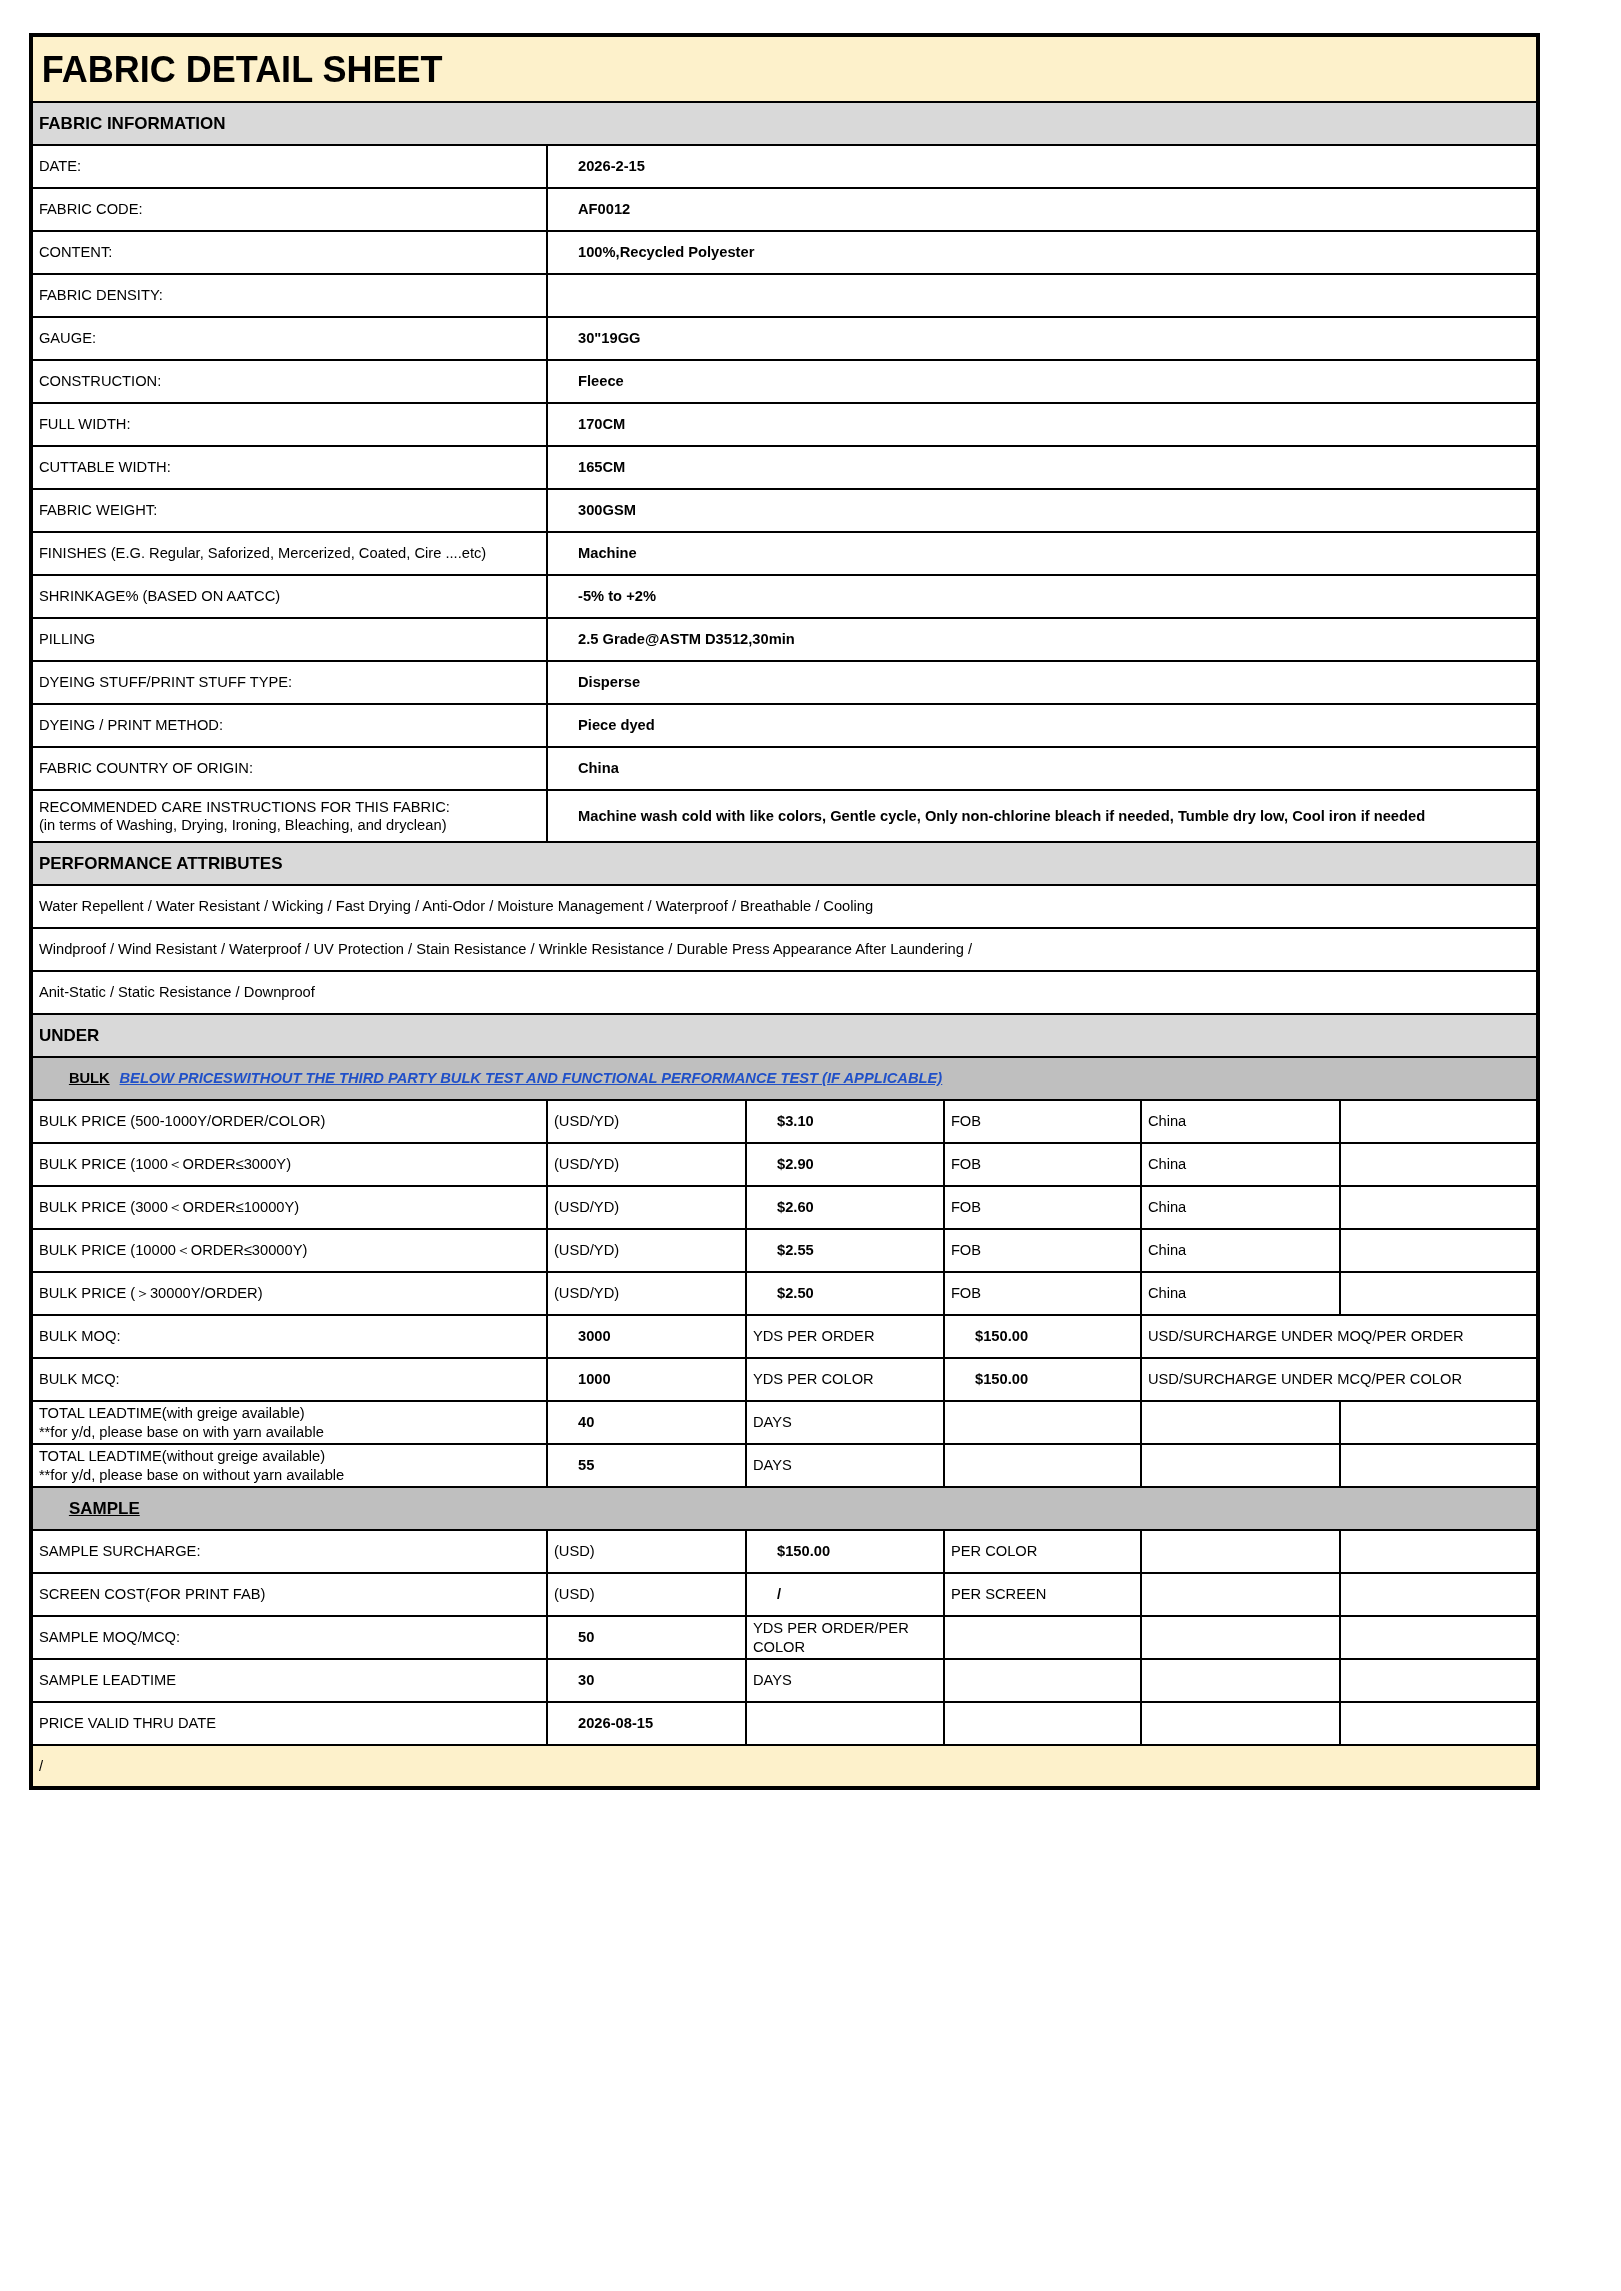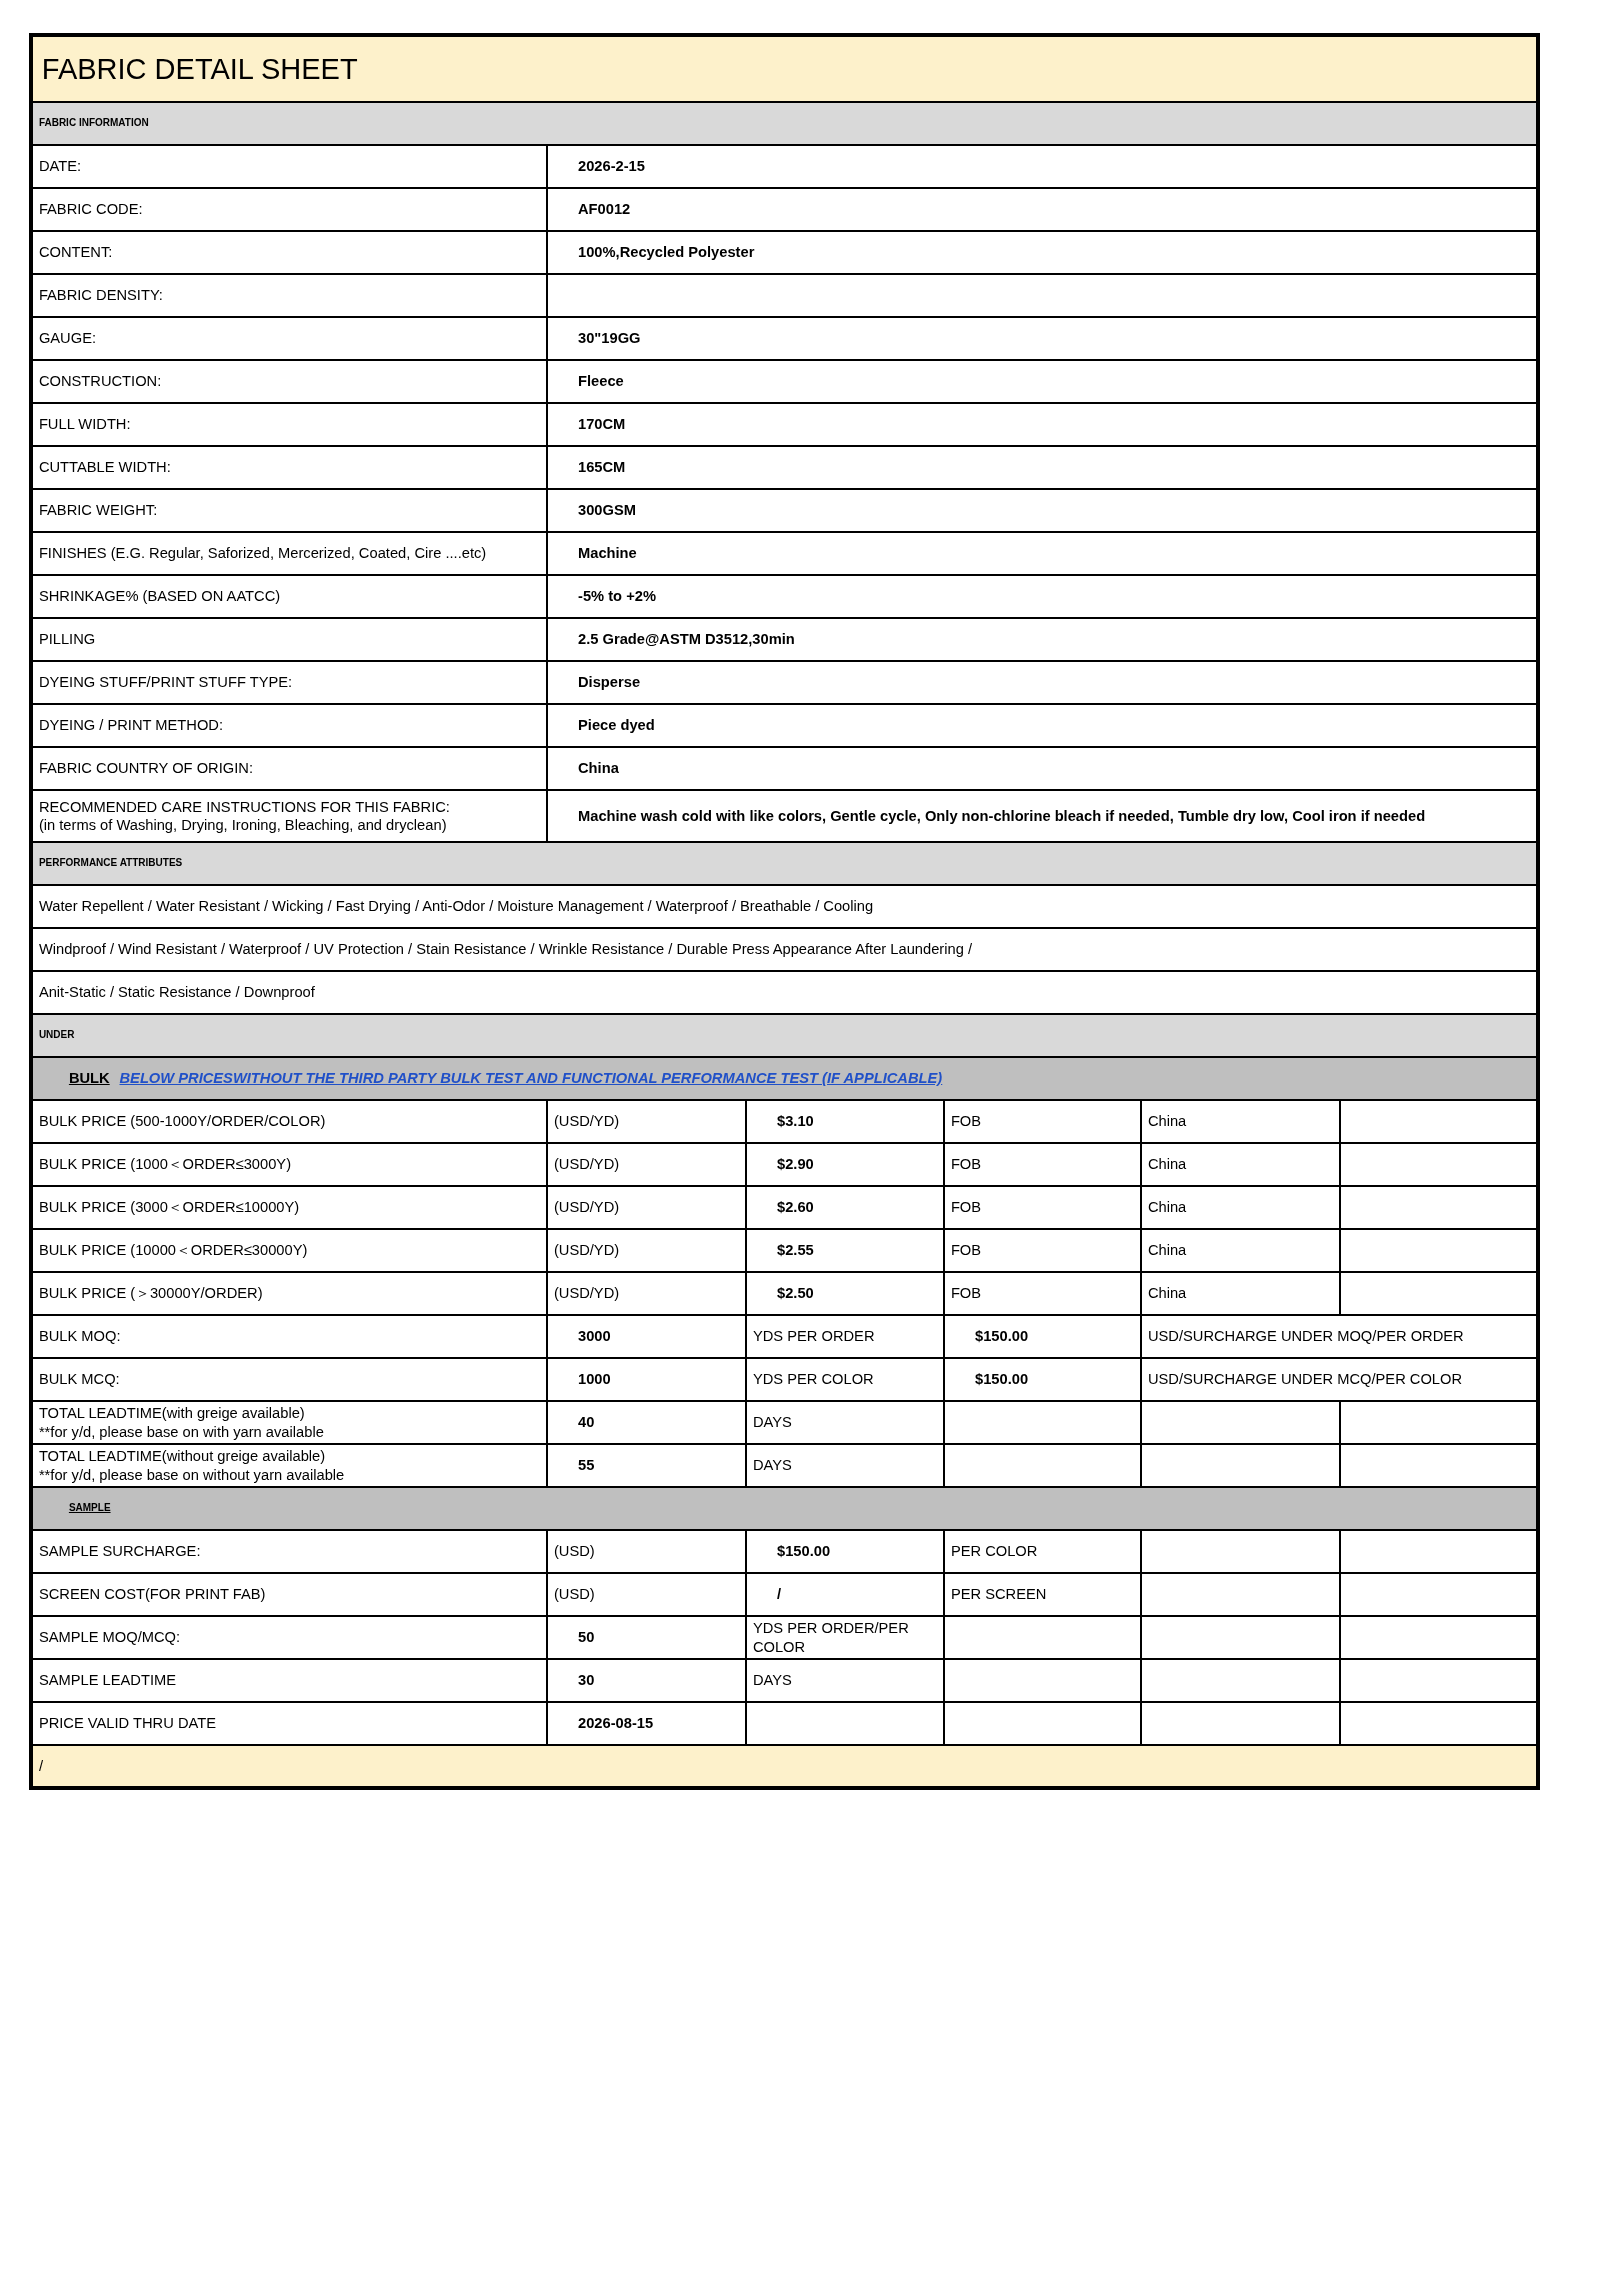--- a/index.html
+++ b/index.html
@@ -24,24 +24,24 @@
     border:2.9px solid var(--ink);
     padding:2px 5.9px;
     font-size:14.7px;line-height:1.25;
     vertical-align:middle;overflow:hidden;
     word-wrap:break-word;
   }
   tr{height:43px;}
   tr.title-row{height:67px;}
   tr.title-row td{
     background:var(--yellow);
-    font-size:29px;font-weight:normal;
+    font-size:36px;font-weight:bold;
     padding-left:8.8px;
   }
-  tr.sec td{background:var(--gray-light);font-weight:bold;font-size:10px;}
+  tr.sec td{background:var(--gray-light);font-weight:bold;font-size:17px;}
   tr.sec-dark td{background:var(--gray-dark);margin-top:31px;}
   tr.footer-row td{background:var(--yellow);}
   tr.tall{height:52px;}
   .b{font-weight:bold;padding-left:30px;}
   .u{text-decoration:underline;}
   .blk{display:block;}
   .note-link{
     color:var(--blue);font-style:italic;text-decoration:underline;
     font-weight:bold;margin-left:9.8px;font-size:14.7px;cursor:pointer;
   }

